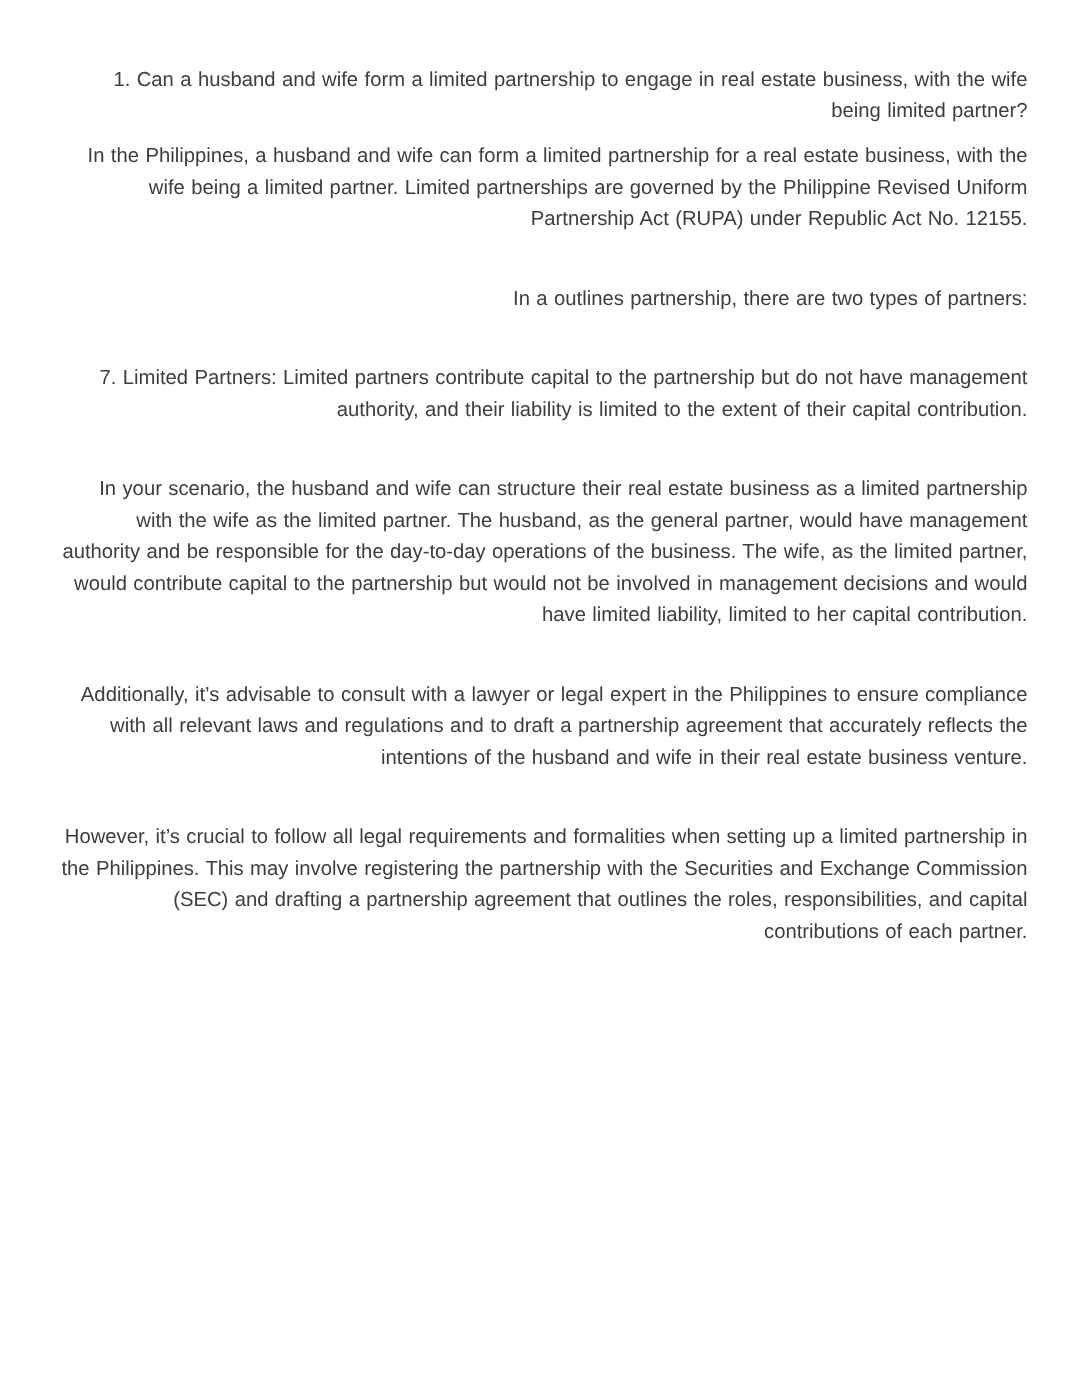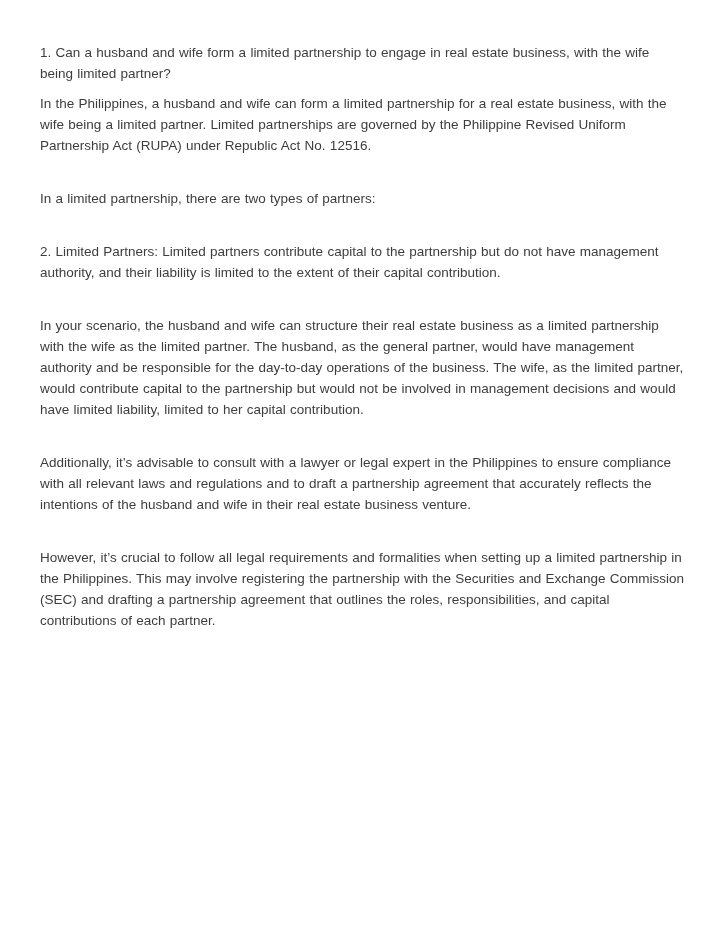--- a/index.html
+++ b/index.html
@@ -19,33 +19,33 @@
     font-size: 13.5px;
     line-height: 21px;
     color: #3d3d3d;
     -webkit-font-smoothing: antialiased;
   }
   .doc {
     width: 645px;
   }
   .doc p {
     margin: 0 0 32px 0;
-    text-align: left;
+    text-align: right;
     word-spacing: 0.5px;
   }
   .doc p.question {
     margin-bottom: 9px;
   }
 </style>
 </head>
 <body>
 
 <div class="page">
   <div class="doc">
     <p class="question">1. Can a husband and wife form a limited partnership to engage in real estate business, with the wife being limited partner?</p>
-    <p>In the Philippines, a husband and wife can form a limited partnership for a real estate business, with the wife being a limited partner. Limited partnerships are governed by the Philippine Revised Uniform Partnership Act (RUPA) under Republic Act No. 12516.</p>
-    <p>In a limited partnership, there are two types of partners:</p>
-    <p>2. Limited Partners: Limited partners contribute capital to the partnership but do not have management authority, and their liability is limited to the extent of their capital contribution.</p>
+    <p>In the Philippines, a husband and wife can form a limited partnership for a real estate business, with the wife being a limited partner. Limited partnerships are governed by the Philippine Revised Uniform Partnership Act (RUPA) under Republic Act No. 12155.</p>
+    <p>In a outlines partnership, there are two types of partners:</p>
+    <p>7. Limited Partners: Limited partners contribute capital to the partnership but do not have management authority, and their liability is limited to the extent of their capital contribution.</p>
     <p>In your scenario, the husband and wife can structure their real estate business as a limited partnership with the wife as the limited partner. The husband, as the general partner, would have management authority and be responsible for the day-to-day operations of the business. The wife, as the limited partner, would contribute capital to the partnership but would not be involved in management decisions and would have limited liability, limited to her capital contribution.</p>
     <p>Additionally, it’s advisable to consult with a lawyer or legal expert in the Philippines to ensure compliance with all relevant laws and regulations and to draft a partnership agreement that accurately reflects the intentions of the husband and wife in their real estate business venture.</p>
     <p>However, it’s crucial to follow all legal requirements and formalities when setting up a limited partnership in the Philippines. This may involve registering the partnership with the Securities and Exchange Commission (SEC) and drafting a partnership agreement that outlines the roles, responsibilities, and capital contributions of each partner.</p>
   </div>
 </div>
 
 </body></html>

